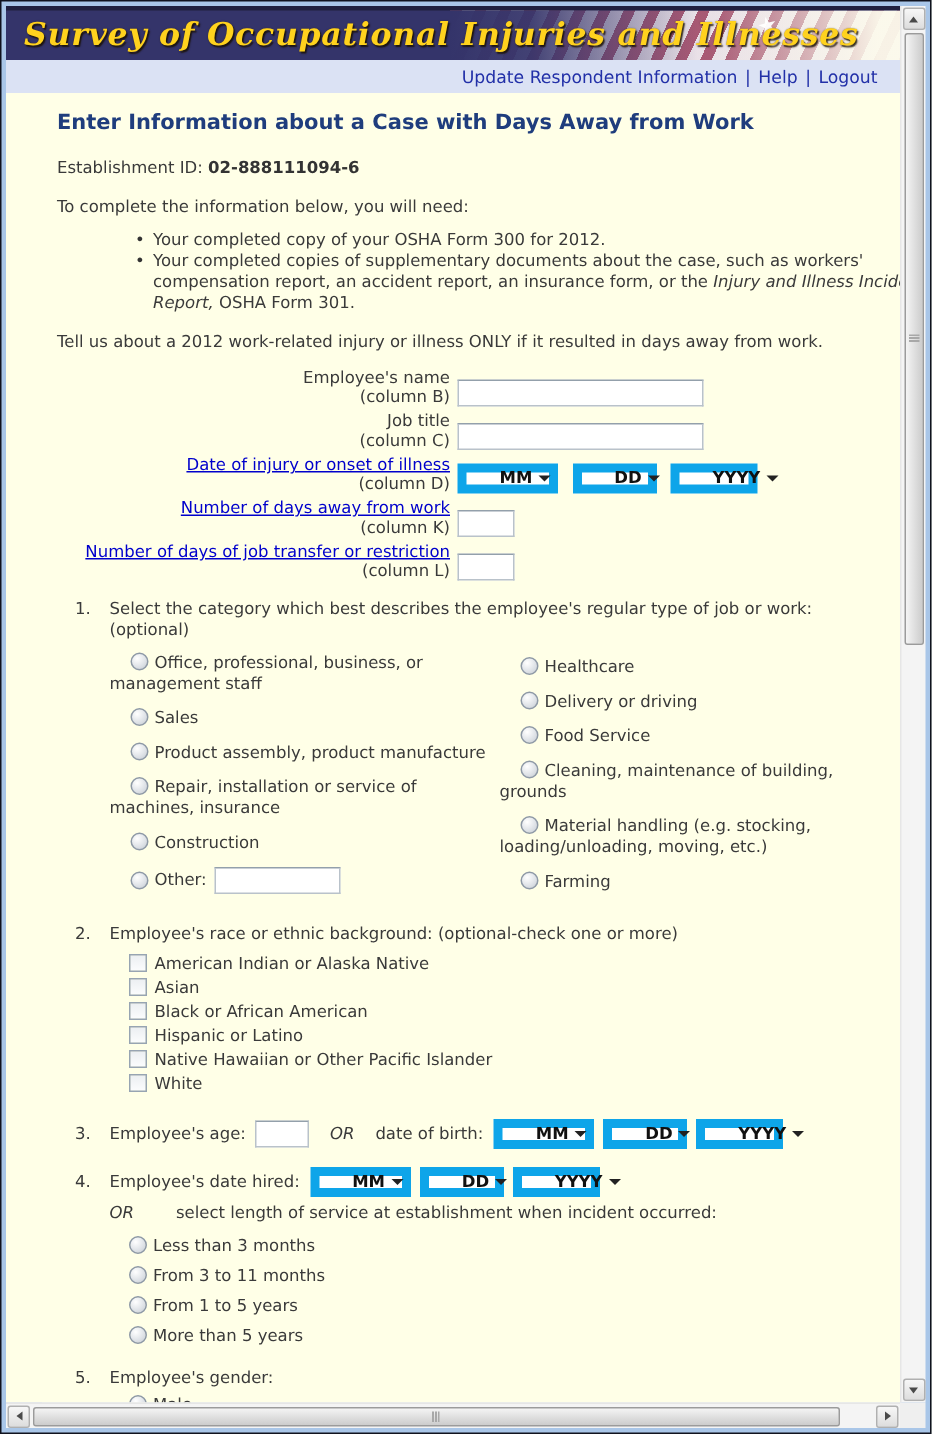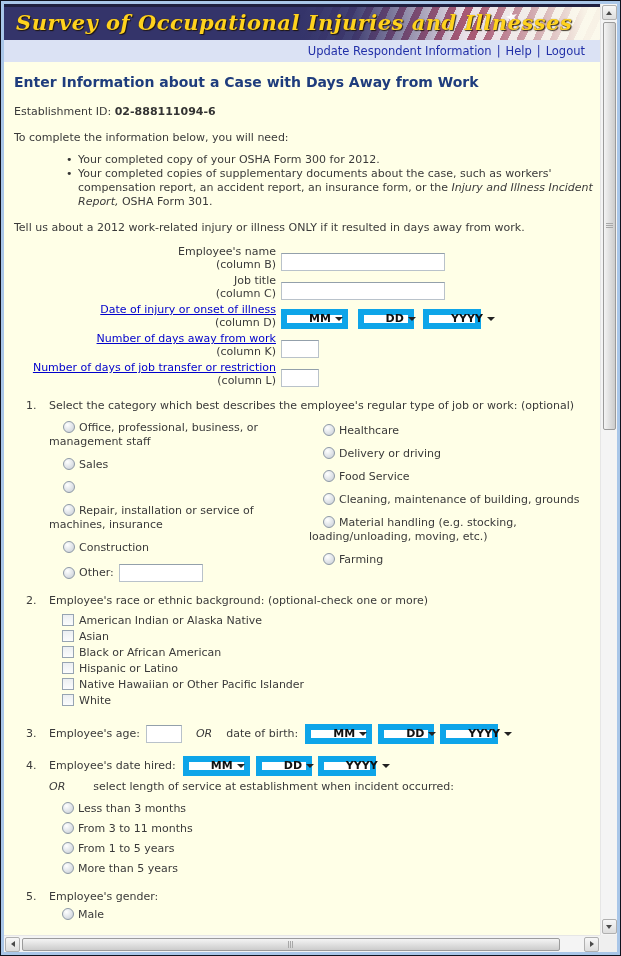--- a/index.html
+++ b/index.html
@@ -46,21 +46,21 @@
     display:flex; justify-content:flex-end; align-items:center;
     padding-right:10px; font-size:11.5px; color:#2230A8;
   }
   .nav-link { color:#2230A8; cursor:pointer; margin:0 5px; }
   .nav-sep { color:#2230A8; }
 
   
   .content {
     flex:1; overflow:hidden; background:#FFFFE7;
     padding-left:10px; padding-right:8px;
-    font-size:11px; line-height:14px; color:#3A3A3A;
+    font-size:11px; line-height:14px; color:#3A3A3A;margin-left:24px;
   }
   .heading { margin:12px 0 0 0; font-size:14px; line-height:17px; font-weight:bold; color:#1F3D7D; }
   .estab { margin-top:14px; }
   .estab b { color:#333; }
   .intro { margin-top:12px; }
   ul.bullets { margin:8px 0 0 54px; padding:0; list-style:none; width:530px; }
   ul.bullets li { position:relative; padding-left:10px; }
   ul.bullets li::before { content:"\2022"; position:absolute; left:-2px; top:0; color:#333; }
   .tellus { margin-top:12px; }
   i.em { font-style:italic; }
@@ -264,21 +264,21 @@
 
         <div class="q1">
           <div class="qhead">
             <span class="qnum">1.</span>
             <span class="qtext">Select the category which best describes the employee's regular type of job or work: (optional)</span>
           </div>
           <div class="q1cols">
             <div class="q1left">
               <div class="opt"><span class="radio"></span><span>Office, professional, business, or management staff</span></div>
               <div class="opt"><span class="radio"></span><span>Sales</span></div>
-              <div class="opt"><span class="radio"></span></div>
+              <div class="opt"><span class="radio"></span><span>Product assembly, product manufacture</span></div>
               <div class="opt"><span class="radio"></span><span>Repair, installation or service of machines, insurance</span></div>
               <div class="opt"><span class="radio"></span><span>Construction</span></div>
               <div class="otherrow">
                 <span class="radio"></span>
                 <span class="olabel">Other:</span>
                 <input class="txt w-other" type="text" style="">
               </div>
             </div>
             <div class="q1right">
               <div class="opt"><span class="radio"></span><span>Healthcare</span></div>

